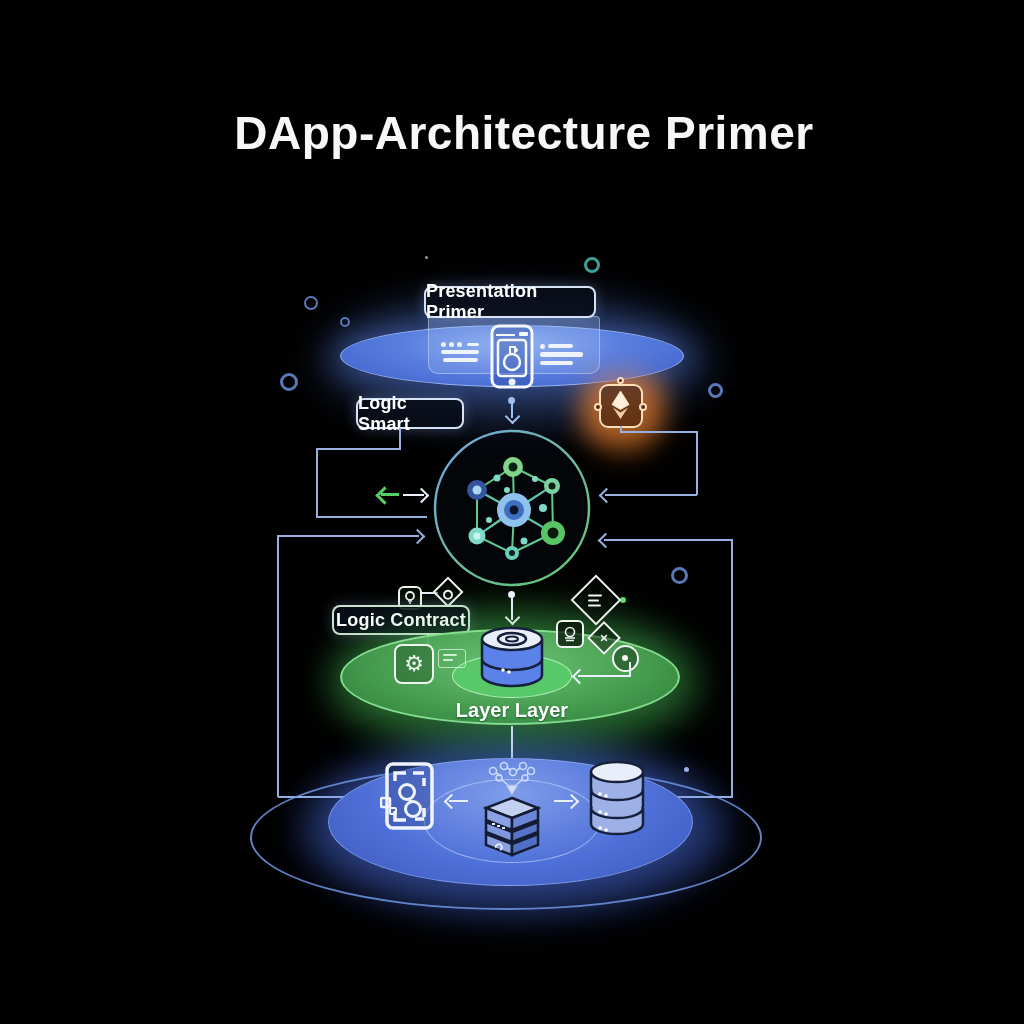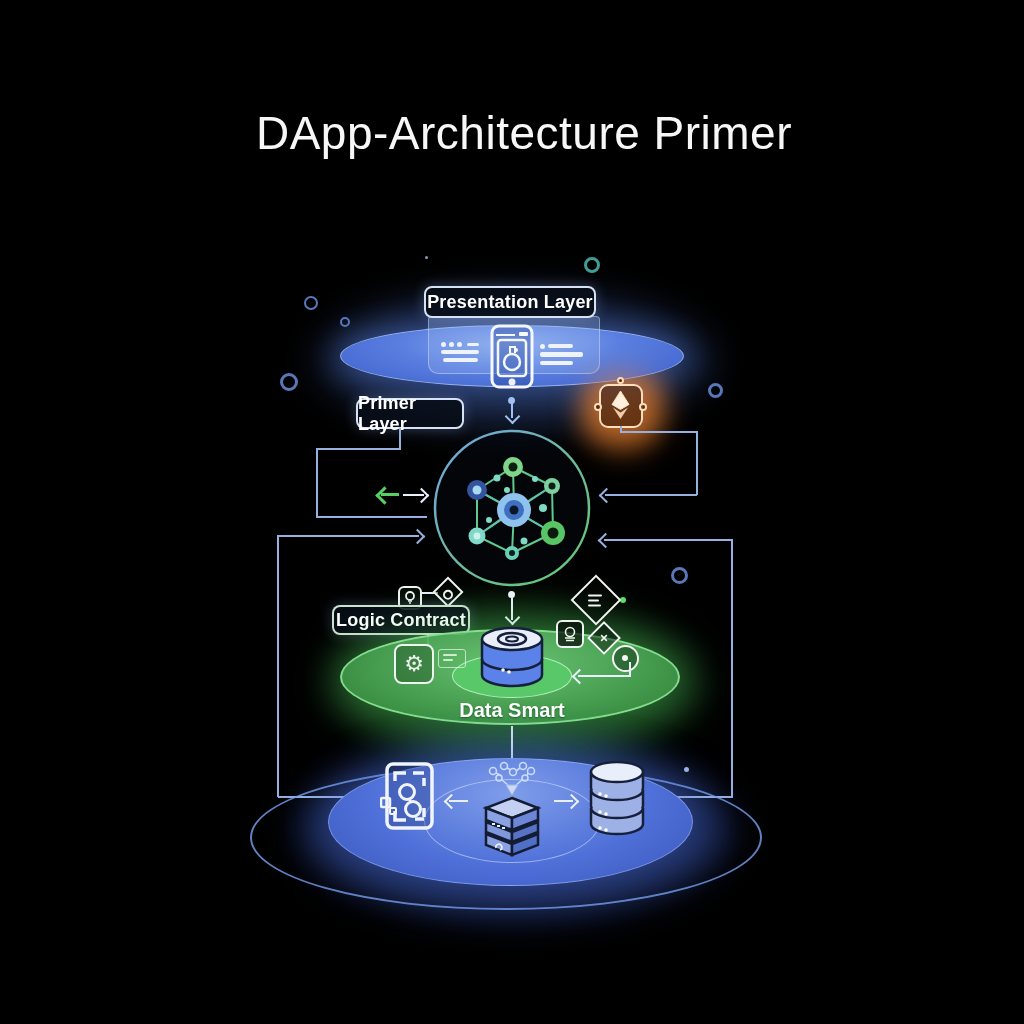--- a/index.html
+++ b/index.html
@@ -2,21 +2,21 @@
 <html><head>
 <meta charset="utf-8">
 <style>
   html,body{margin:0;padding:0;background:#000;}
   #stage{position:relative;width:1024px;height:1024px;background:#000;overflow:hidden;
          font-family:"Liberation Sans",sans-serif;color:#fff;}
   .abs{position:absolute;}
   
   .glow{position:absolute;border-radius:50%;filter:blur(18px);pointer-events:none;}
   
-  #title{left:0;right:0;top:106px;text-align:center;font-size:46px;font-weight:400;
+  #title{left:0;right:0;top:106px;text-align:center;font-size:46px;font-weight:700;
          letter-spacing:.5px;color:#f7f7f7;padding-left:24px;}
   
   .label-box{position:absolute;display:flex;align-items:center;justify-content:center;
          background:rgba(8,14,24,.88);border:2px solid #d6e2f6;border-radius:8px;
          color:#fff;font-weight:700;font-size:18px;letter-spacing:.2px;
          box-shadow:0 0 14px rgba(160,190,255,.28);box-sizing:border-box;}
   
   .hl{position:absolute;height:2px;background:#96b0df;}
   .vl{position:absolute;width:2px;background:#96b0df;}
   .wl{background:#e9f0fb;}
@@ -86,31 +86,31 @@
   </div>
 
   <div>
     <div class="dot" style="left:540px;top:344px;width:5px;height:5px;background:#eef3fc;"></div>
     <div class="bar" style="left:548px;top:344px;width:25px;height:4px;"></div>
     <div class="bar" style="left:540px;top:352px;width:43px;height:5px;"></div>
     <div class="bar" style="left:540px;top:361px;width:33px;height:4px;"></div>
   </div>
 
   <div class="label-box" style="left:424px;top:286px;width:172px;height:32px;">
-    <span>Presentation Layer</span>
+    <span>Presentation Primer</span>
   </div>
 
   <div>
     <div class="dot" style="left:508px;top:397px;width:7px;height:7px;background:#9fc0f0;"></div>
     <div class="vl" style="left:511px;top:403px;height:15px;background:#9fc0f0;"></div>
     <div class="chev r135" style="left:507px;top:411px;border-color:#9fc0f0;"></div>
   </div>
 
   <div class="label-box" style="left:356px;top:398px;width:108px;height:31px;">
-    <span>Primer Layer</span>
+    <span>Logic Smart</span>
   </div>
 
   <div class="abs" style="left:599px;top:384px;width:44px;height:44px;border:2.5px solid #ffddb8;border-radius:9px;
               background:rgba(88,38,8,.55);box-shadow:0 0 26px 10px rgba(238,130,45,.55);box-sizing:border-box;">
     <svg width="39" height="39" viewBox="0 0 39 39" style="display:block;">
       <path d="M19.5 5 L28 18.5 L19.5 23.5 L11 18.5 Z" fill="#fff1de" stroke="#ffddb8" stroke-width="1"></path>
       <path d="M12 21.5 L19.5 33 L27 21.5 L19.5 26.5 Z" fill="#ffddb8" opacity=".9"></path>
     </svg>
     <div class="dot" style="left:-7px;top:17px;width:8px;height:8px;border:2px solid #ffddb8;background:rgba(60,25,5,.8);box-sizing:border-box;"></div>
     <div class="dot" style="left:38px;top:17px;width:8px;height:8px;border:2px solid #ffddb8;background:rgba(60,25,5,.8);box-sizing:border-box;"></div>
@@ -228,21 +228,21 @@
     <path d="M5 33 a30 11 0 0 0 60 0" fill="none" stroke="#16203a" stroke-width="2.5"></path>
     <ellipse cx="35" cy="13" rx="30" ry="11" fill="#e9eefb" stroke="#16203a" stroke-width="2.5"></ellipse>
     <ellipse cx="35" cy="13" rx="14" ry="6" fill="none" stroke="#16203a" stroke-width="2.5"></ellipse>
     <ellipse cx="35" cy="13" rx="6" ry="2.5" fill="none" stroke="#16203a" stroke-width="2"></ellipse>
     <circle cx="26" cy="44" r="1.8" fill="#fff"></circle>
       <circle cx="32" cy="46" r="1.8" fill="#fff"></circle>
   </svg>
 
   <div class="abs" style="left:412px;top:699px;width:200px;text-align:center;font-size:20px;font-weight:700;
               text-shadow:0 1px 2px rgba(0,60,10,.6);">
-    <span>Data Smart</span>
+    <span>Layer Layer</span>
   </div>
 
   <div class="chip" style="left:394px;top:644px;width:40px;height:40px;border-radius:8px;background:rgba(20,60,25,.35);">
     <span style="font-size:22px;color:#eef5ee;">⚙</span>
   </div>
   <div class="abs" style="left:438px;top:649px;width:26px;height:17px;border:1.5px solid rgba(235,250,235,.7);border-radius:3px;">
     <div class="bar" style="left:4px;top:4px;width:14px;height:2px;background:rgba(235,250,235,.8);"></div>
     <div class="bar" style="left:4px;top:9px;width:10px;height:2px;background:rgba(235,250,235,.8);"></div>
   </div>
 

